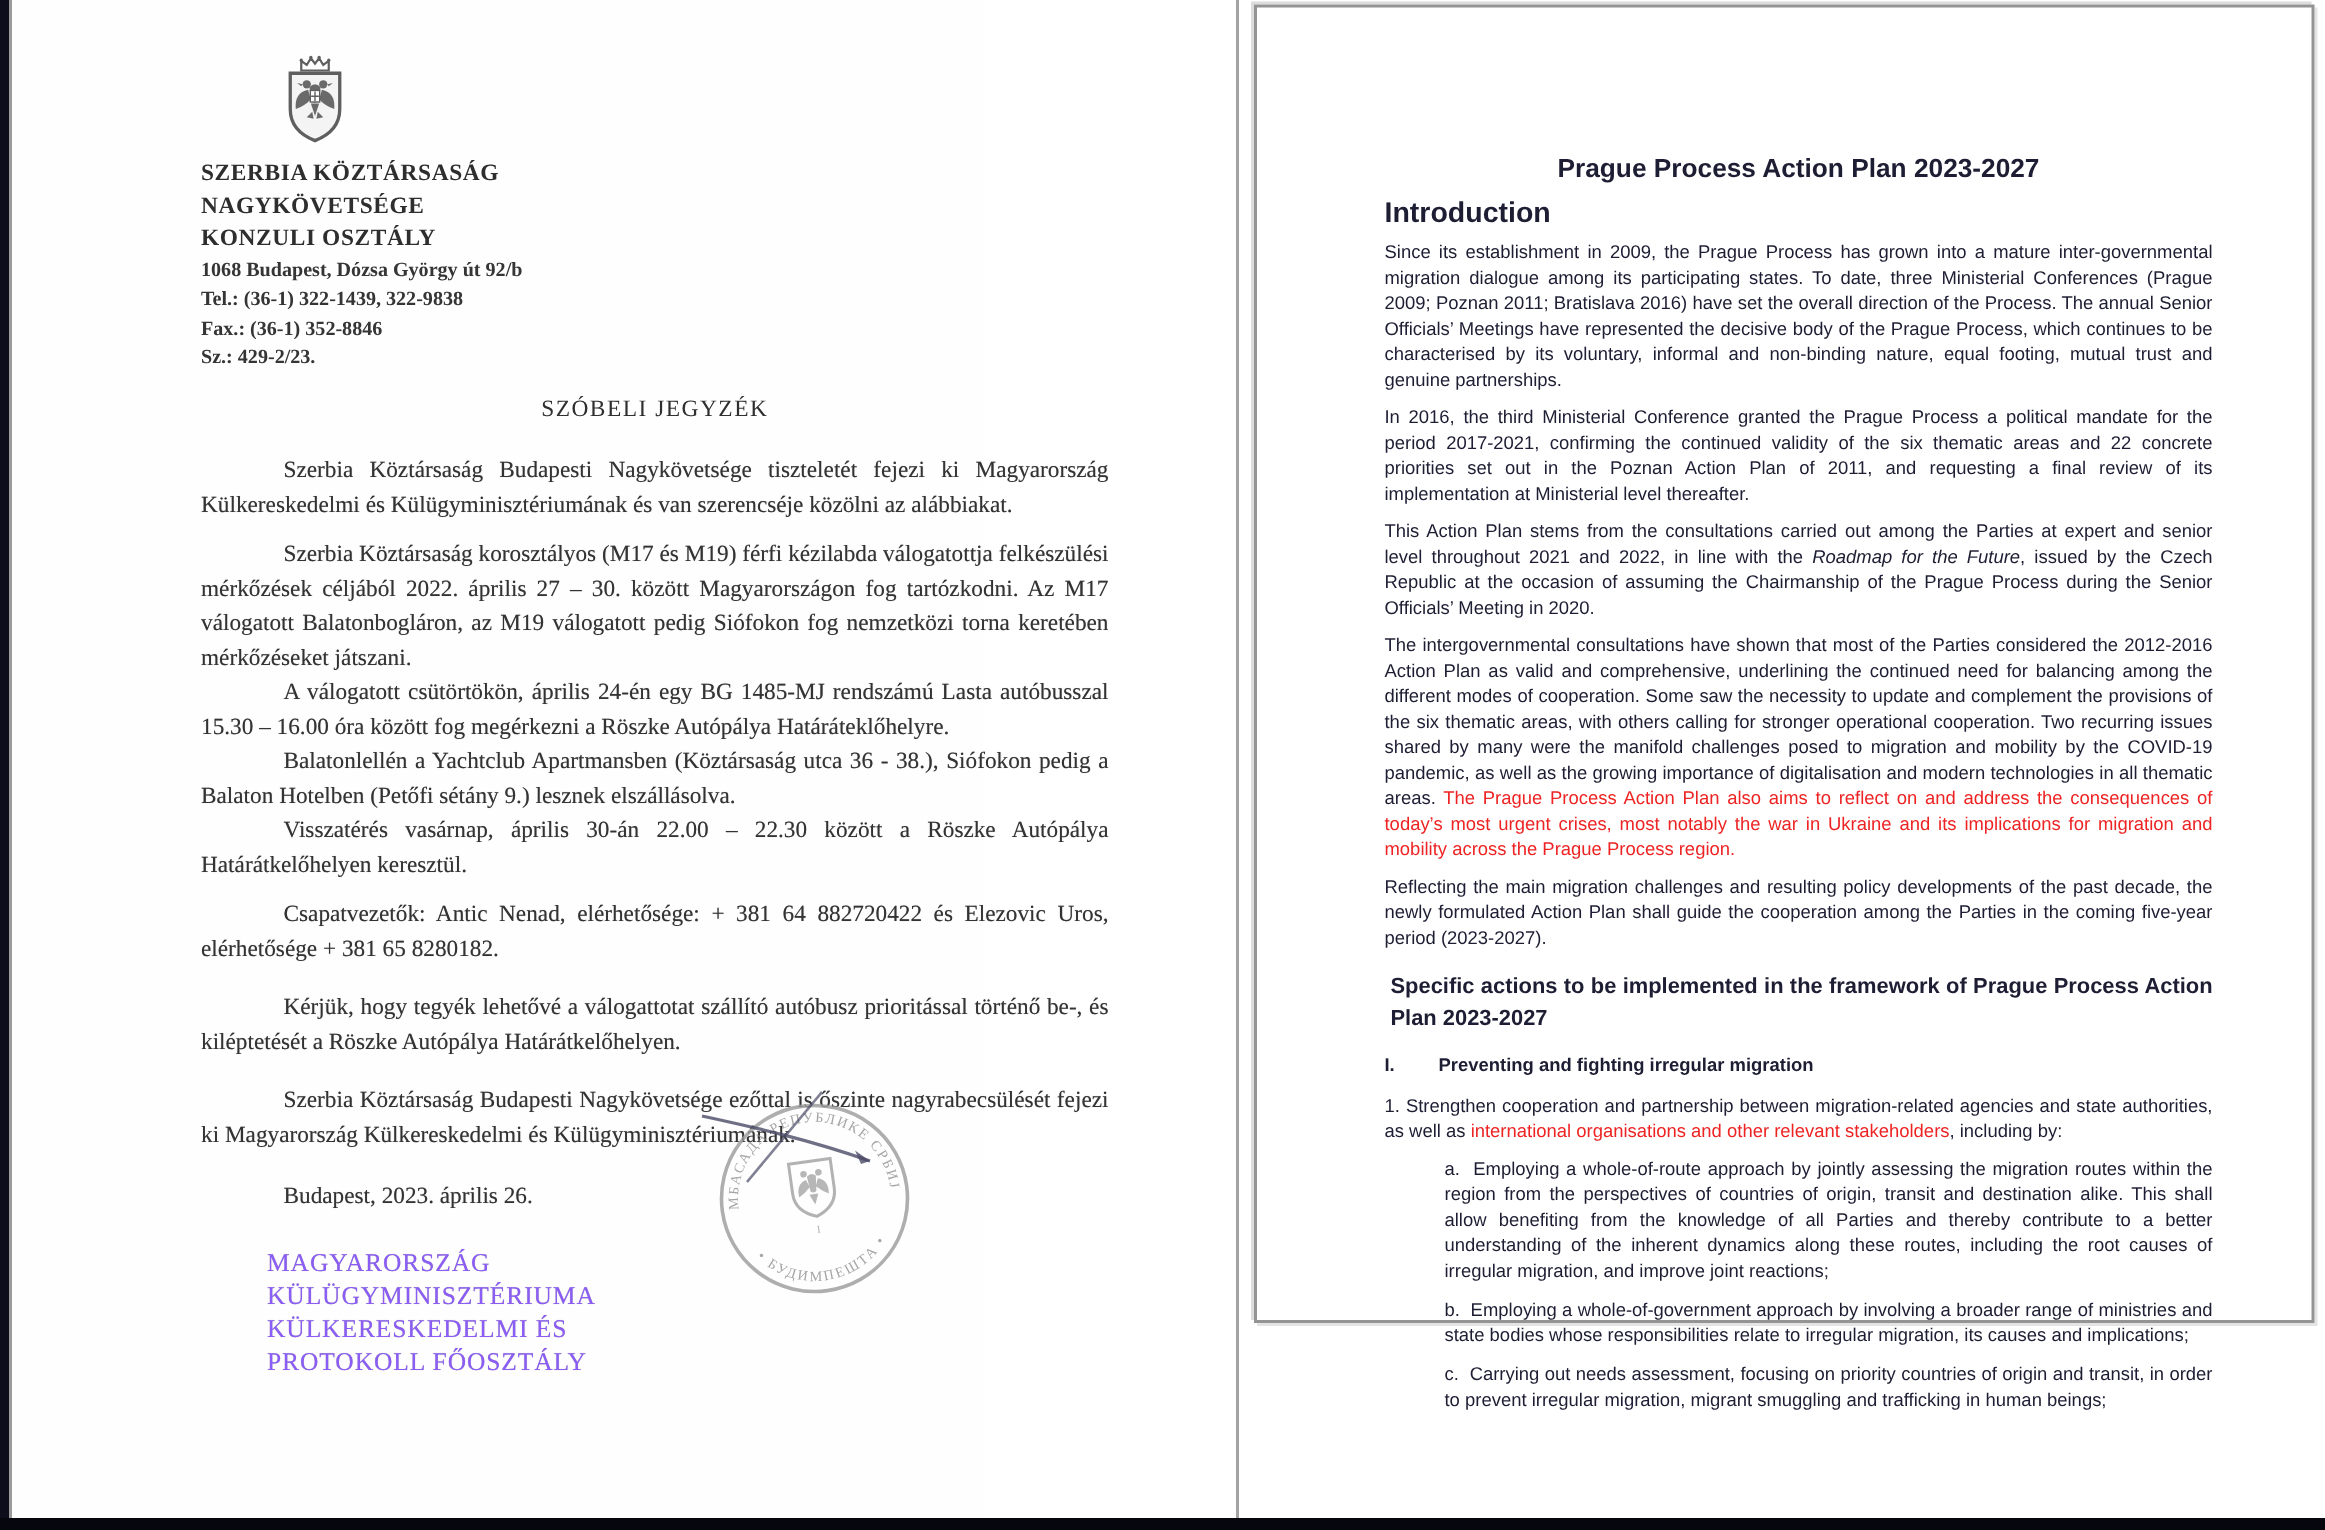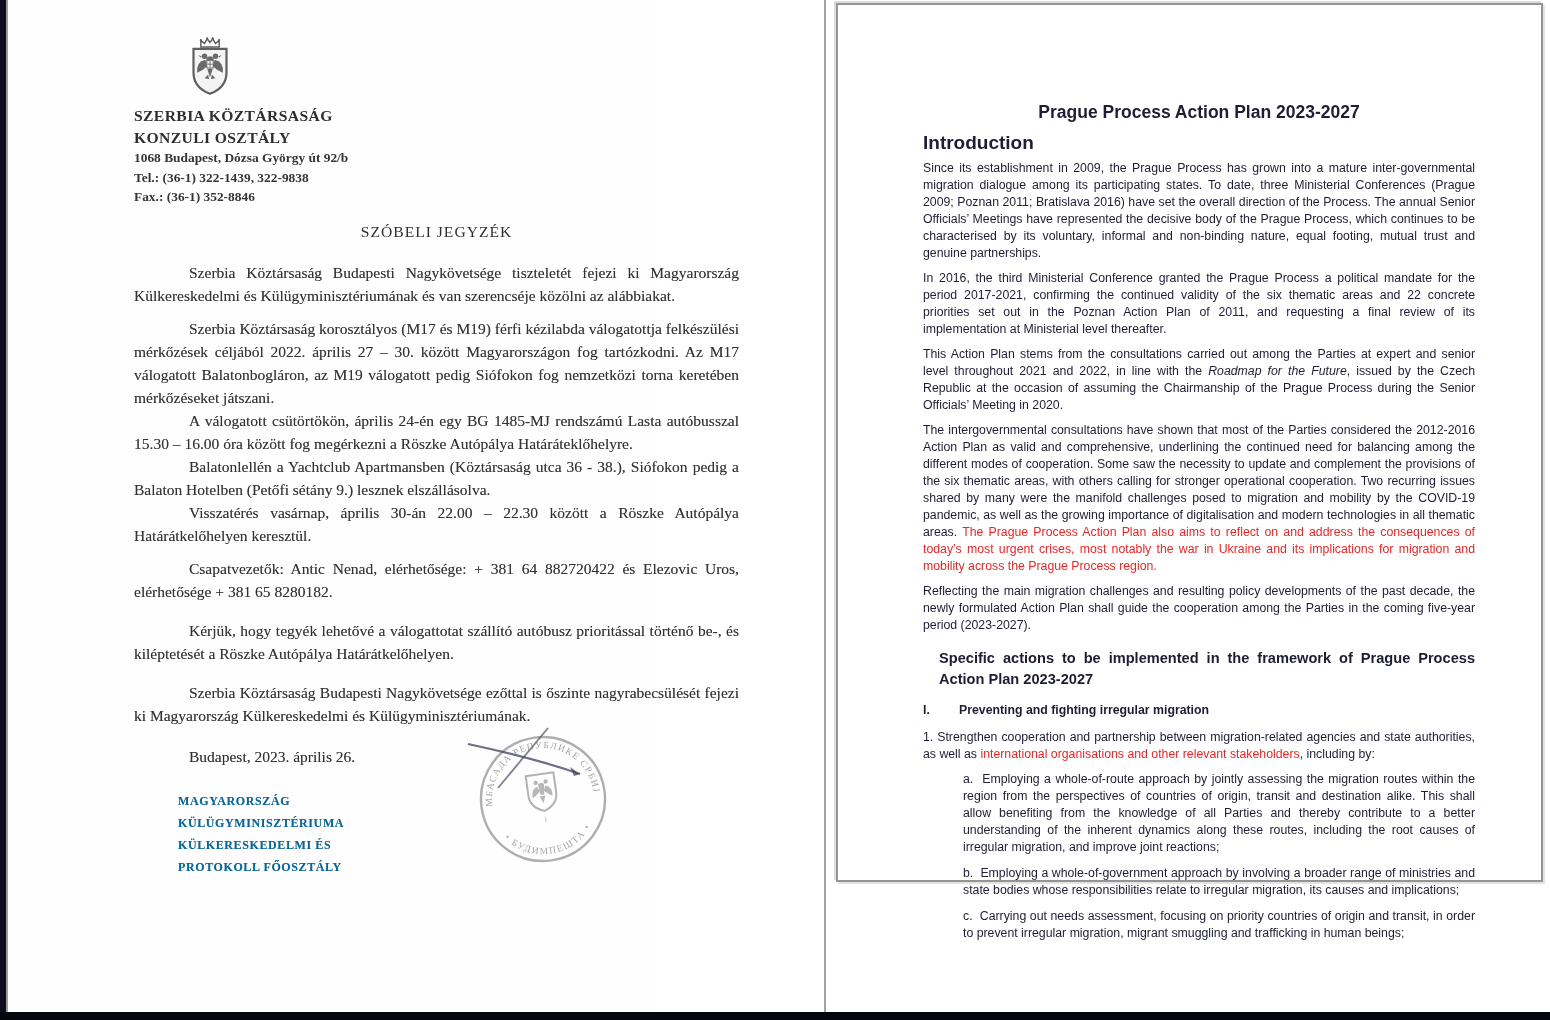--- a/index.html
+++ b/index.html
@@ -27,37 +27,37 @@
   .lp-body{margin-top:20px;}
   .lp-body p{
     margin:0;font-size:15.5px;line-height:23px;text-align:justify;text-indent:55px;
     text-shadow:0 0 .5px rgba(40,40,40,.45);
   }
   .lp-body p.pb10{margin-bottom:10px;}
   .lp-body p.mt10{margin-top:10px;}
   .lp-body p.mt16{margin-top:16px;}
   .lp-date{margin:18px 0 0 0;font-size:15.5px;line-height:23px;text-indent:55px;
     text-shadow:0 0 .5px rgba(40,40,40,.45);}
-  .lp-addressee{margin:22px 0 0 44px;font-size:12px;font-weight:bold;line-height:22px;
-    color:#0369a1;letter-spacing:.6px;text-shadow:0 0 .5px rgba(40,40,40,.4);}
+  .lp-addressee{margin:22px 0 0 44px;font-size:17px;font-weight:normal;line-height:22px;
+    color:#8b5cf6;letter-spacing:.6px;text-shadow:0 0 .5px rgba(40,40,40,.4);}
   .lp-stamp{position:absolute;left:462px;top:726px;width:146px;height:146px;opacity:.8;}
   .lp-signature-stroke{position:absolute;left:452px;top:722px;width:150px;height:80px;}
 
   
   .right-page{
     position:absolute;left:836px;top:3px;width:707px;height:879px;background:#ffffff;
     border:2px solid #949494;box-shadow:-2px -2px 0 #dcdcdc, 2px 2px 0 #e4e4e4;
     box-sizing:border-box;color:#1d1d33;
   }
   .rp-content{padding:94px 66px 0 85px;}
   .rp-title{font-size:17.5px;font-weight:bold;text-align:center;line-height:26px;margin:0 0 9px 0;}
   .rp-h2{font-size:19px;font-weight:bold;line-height:18px;margin:0 0 8px 0;}
   .rp-content p{margin:0 0 8px 0;font-size:12.3px;line-height:17px;text-align:justify;}
   .rp-section-heading{font-size:14.6px;font-weight:bold;line-height:21px;text-align:justify;
-    margin:14px 0 12px 16px;}
+    margin:14px 0 12px 4px;}
   .rp-roman-line{display:flex;font-size:12.3px;font-weight:bold;line-height:17px;margin:6px 0 10px 0;}
   .rp-roman{width:36px;flex:0 0 36px;}
   .rp-sub{margin-left:40px !important;margin-bottom:9px !important;}
   .red{color:#ee2424;}
   .italic{font-style:italic;}
 </style>
 </head>
 <body>
 
 <div class="left-strip"></div>
@@ -91,24 +91,26 @@
             <path d="M36 46 l-4 -4 -1 5 Z"></path>
         </g>
 
         <rect x="26.6" y="26.5" width="6.8" height="8.4" fill="#ffffff" stroke="#5f5f5f" stroke-width="1"></rect>
         <path d="M30 27.2 v7 M27.2 30.7 h5.6" stroke="#5f5f5f" stroke-width="1"></path>
       </svg>
     </div>
 
     <div class="lp-letterhead">
       <div class="lh-big">SZERBIA KÖZTÁRSASÁG</div>
+      <div class="lh-big">NAGYKÖVETSÉGE</div>
       <div class="lh-big">KONZULI OSZTÁLY</div>
       <div class="lh-small">1068 Budapest, Dózsa György út 92/b</div>
       <div class="lh-small">Tel.: (36-1) 322-1439, 322-9838</div>
       <div class="lh-small">Fax.: (36-1) 352-8846</div>
+      <div class="lh-small">Sz.: 429-2/23.</div>
     </div>
 
     <div class="lp-title">SZÓBELI JEGYZÉK</div>
 
     <div class="lp-body">
       <p class="pb10">Szerbia Köztársaság Budapesti Nagykövetsége tiszteletét fejezi ki Magyarország Külkereskedelmi és Külügyminisztériumának és van szerencséje közölni az alábbiakat.</p>
       <p>Szerbia Köztársaság korosztályos (M17 és M19) férfi kézilabda válogatottja felkészülési mérkőzések céljából 2022. április 27 – 30. között Magyarországon fog tartózkodni. Az M17 válogatott Balatonbogláron, az M19 válogatott pedig Siófokon fog nemzetközi torna keretében mérkőzéseket játszani.</p>
       <p>A válogatott csütörtökön, április 24-én egy BG 1485-MJ rendszámú Lasta autóbusszal 15.30 – 16.00 óra között fog megérkezni a Röszke Autópálya Határáteklőhelyre.</p>
       <p>Balatonlellén a Yachtclub Apartmansben (Köztársaság utca 36 - 38.), Siófokon pedig a Balaton Hotelben (Petőfi sétány 9.) lesznek elszállásolva.</p>
       <p>Visszatérés vasárnap, április 30-án 22.00 – 22.30 között a Röszke Autópálya Határátkelőhelyen keresztül.</p>

